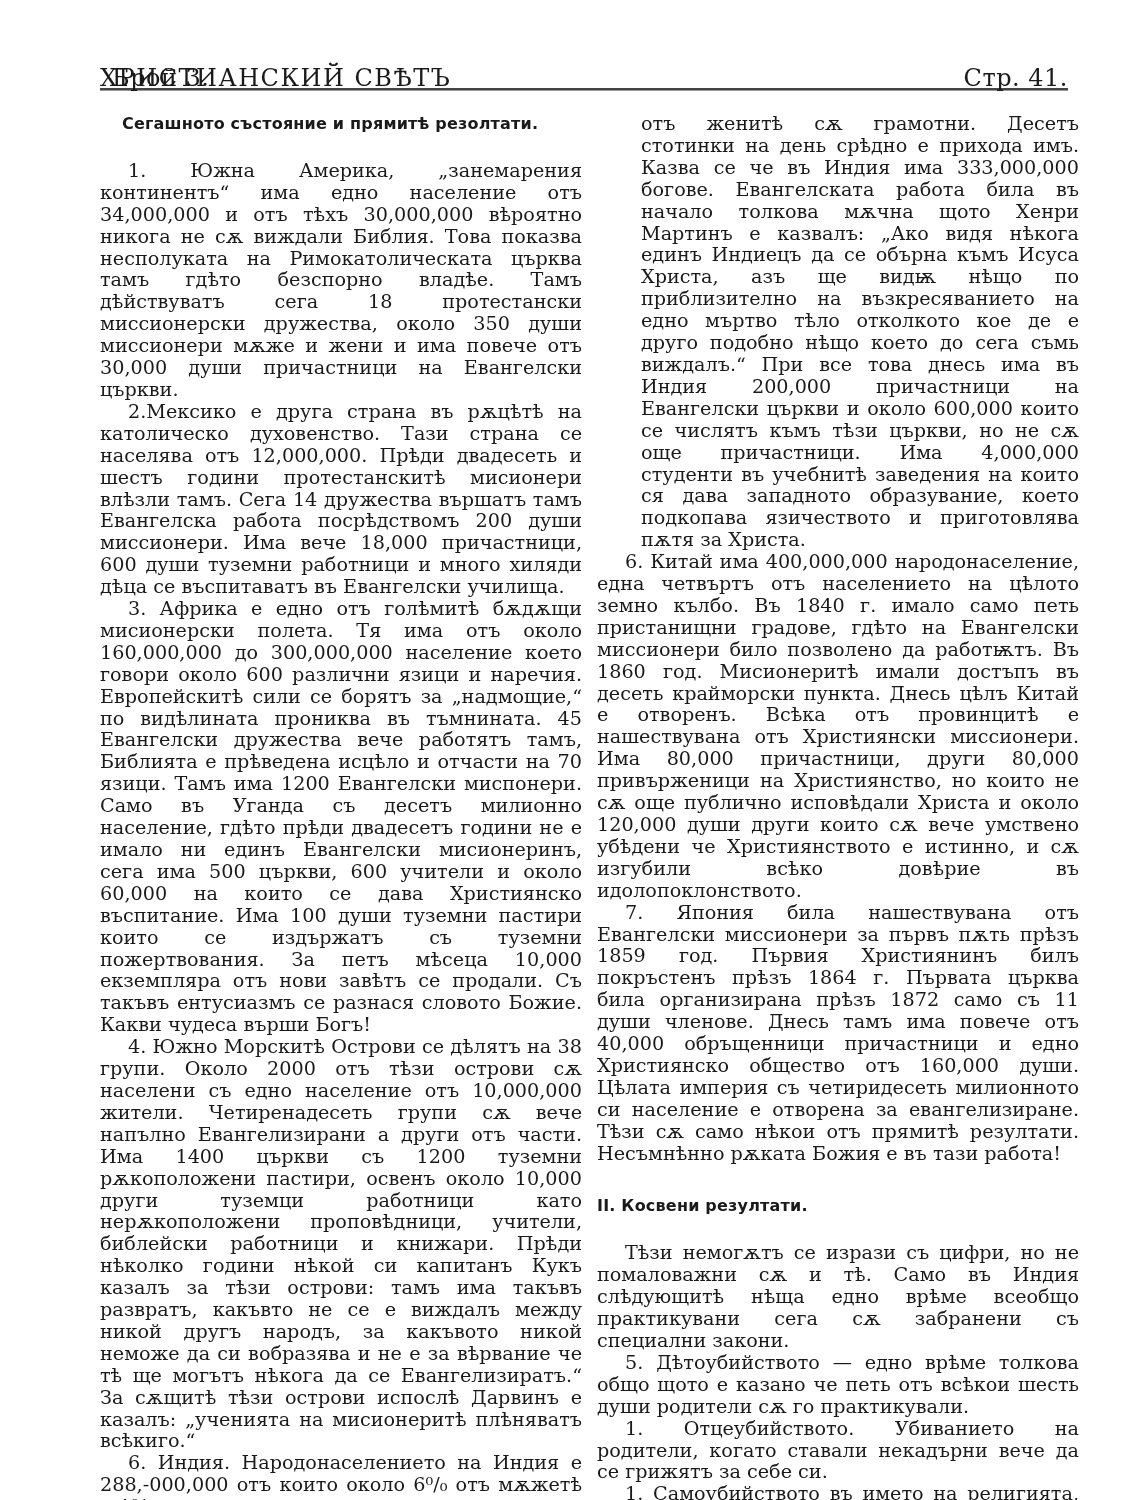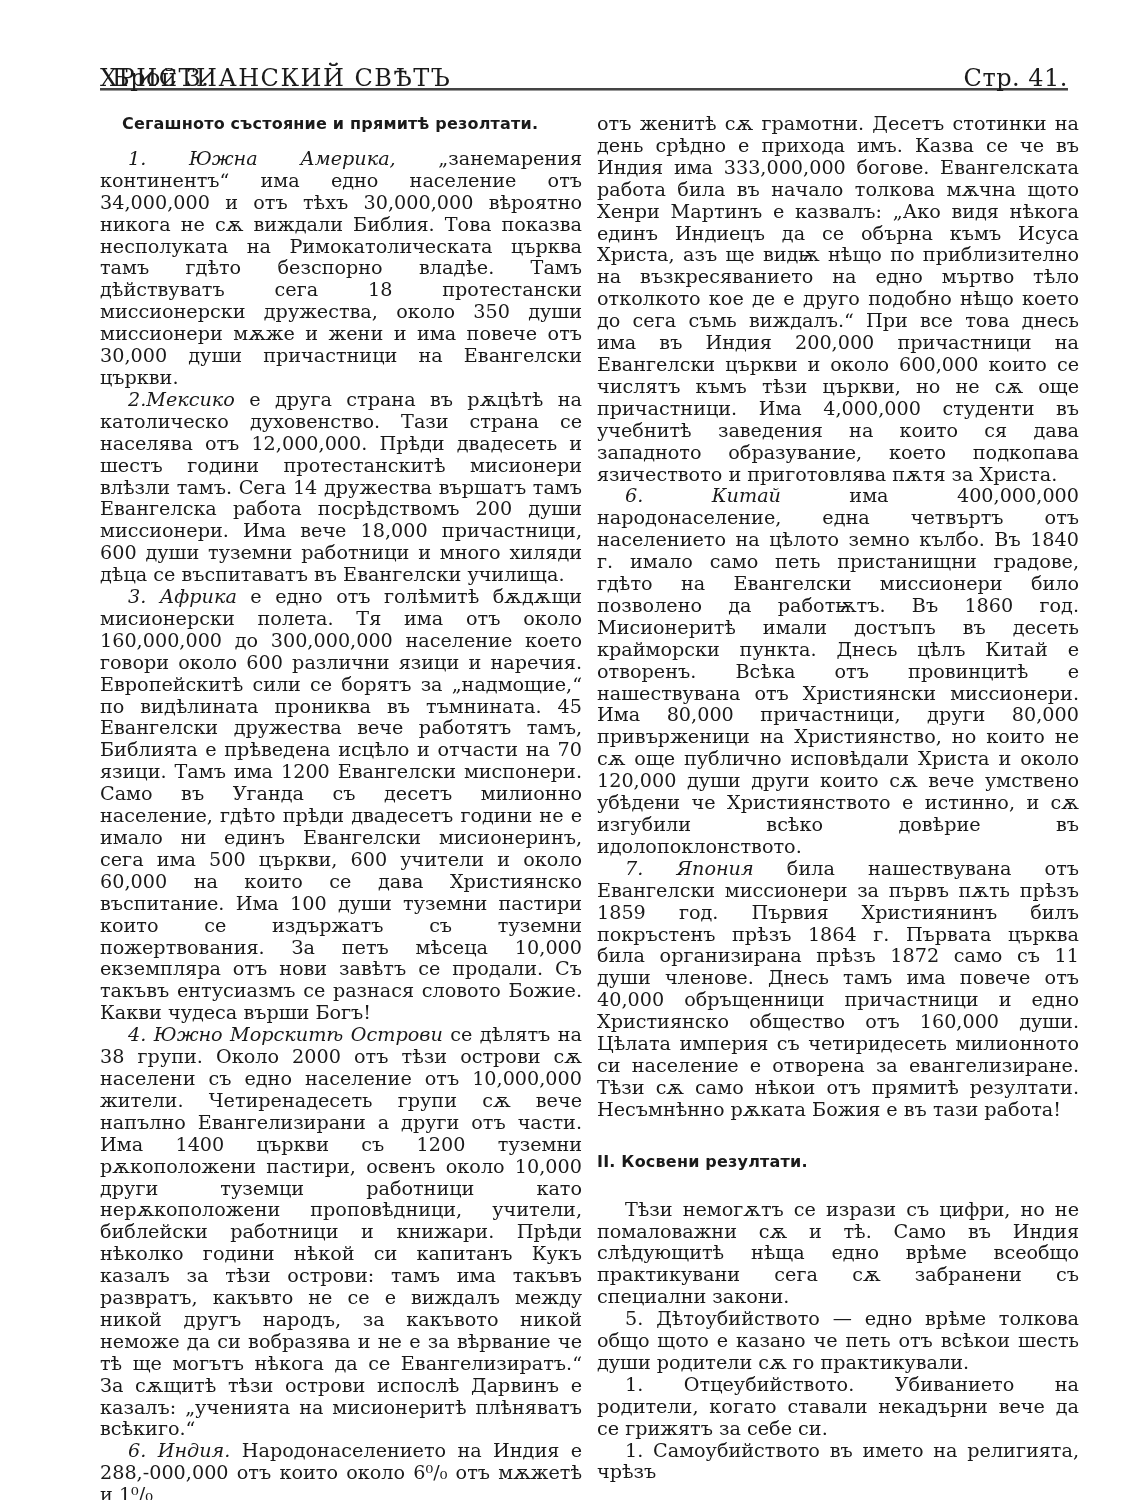--- a/index.html
+++ b/index.html
@@ -11,27 +11,27 @@
     .h-left { left: 12px; }
     .h-center { left: 0; right: 0; text-align: left; letter-spacing: 1.5px !important; }
     .h-right { right: 0; margin-left: 42px; }
     .rule { height: 0; border-top: 2px solid #444; border-bottom: 1px solid #999; margin-top: 2px; }
     .cols { position: relative; margin-top: 22px; }
     .col { position: absolute; top: 0; width: 482px; font-size: 19.2px; line-height: 21.9px;
            text-align: justify; }
     .col-left { left: 0; }
     .col-right { left: 497px; width: 482px; }
     .col p { margin: 0; text-indent: 28px; }
-    .col p.noindent { text-indent: 0; }
+    .col p.noindent { text-indent: 0; margin-left: 44px; }
     .heading { font-family: "DejaVu Sans", "Liberation Sans", sans-serif; font-weight: bold;
                font-size: 16px; text-indent: 0 !important; letter-spacing: 0.2px;
                margin: 0; }
-    .heading.left-h { text-align: left; padding-left: 22px; margin-bottom: 13px; }
+    .heading.left-h { text-align: left; padding-left: 22px; margin-bottom: 25px; }
     .heading.right-h { margin: 30px 0 26px 0; }
-    .it { font-style: italic; }
+    .it { }
   </style>
 </head>
 <body>
 
 <div class="page">
   <div class="header">
     <span class="h-left">Брой 3.</span>
     <span class="h-center">ХРИСТИАНСКИЙ СВѢТЪ</span>
     <span class="h-right">Стр. 41.</span>
   </div>

